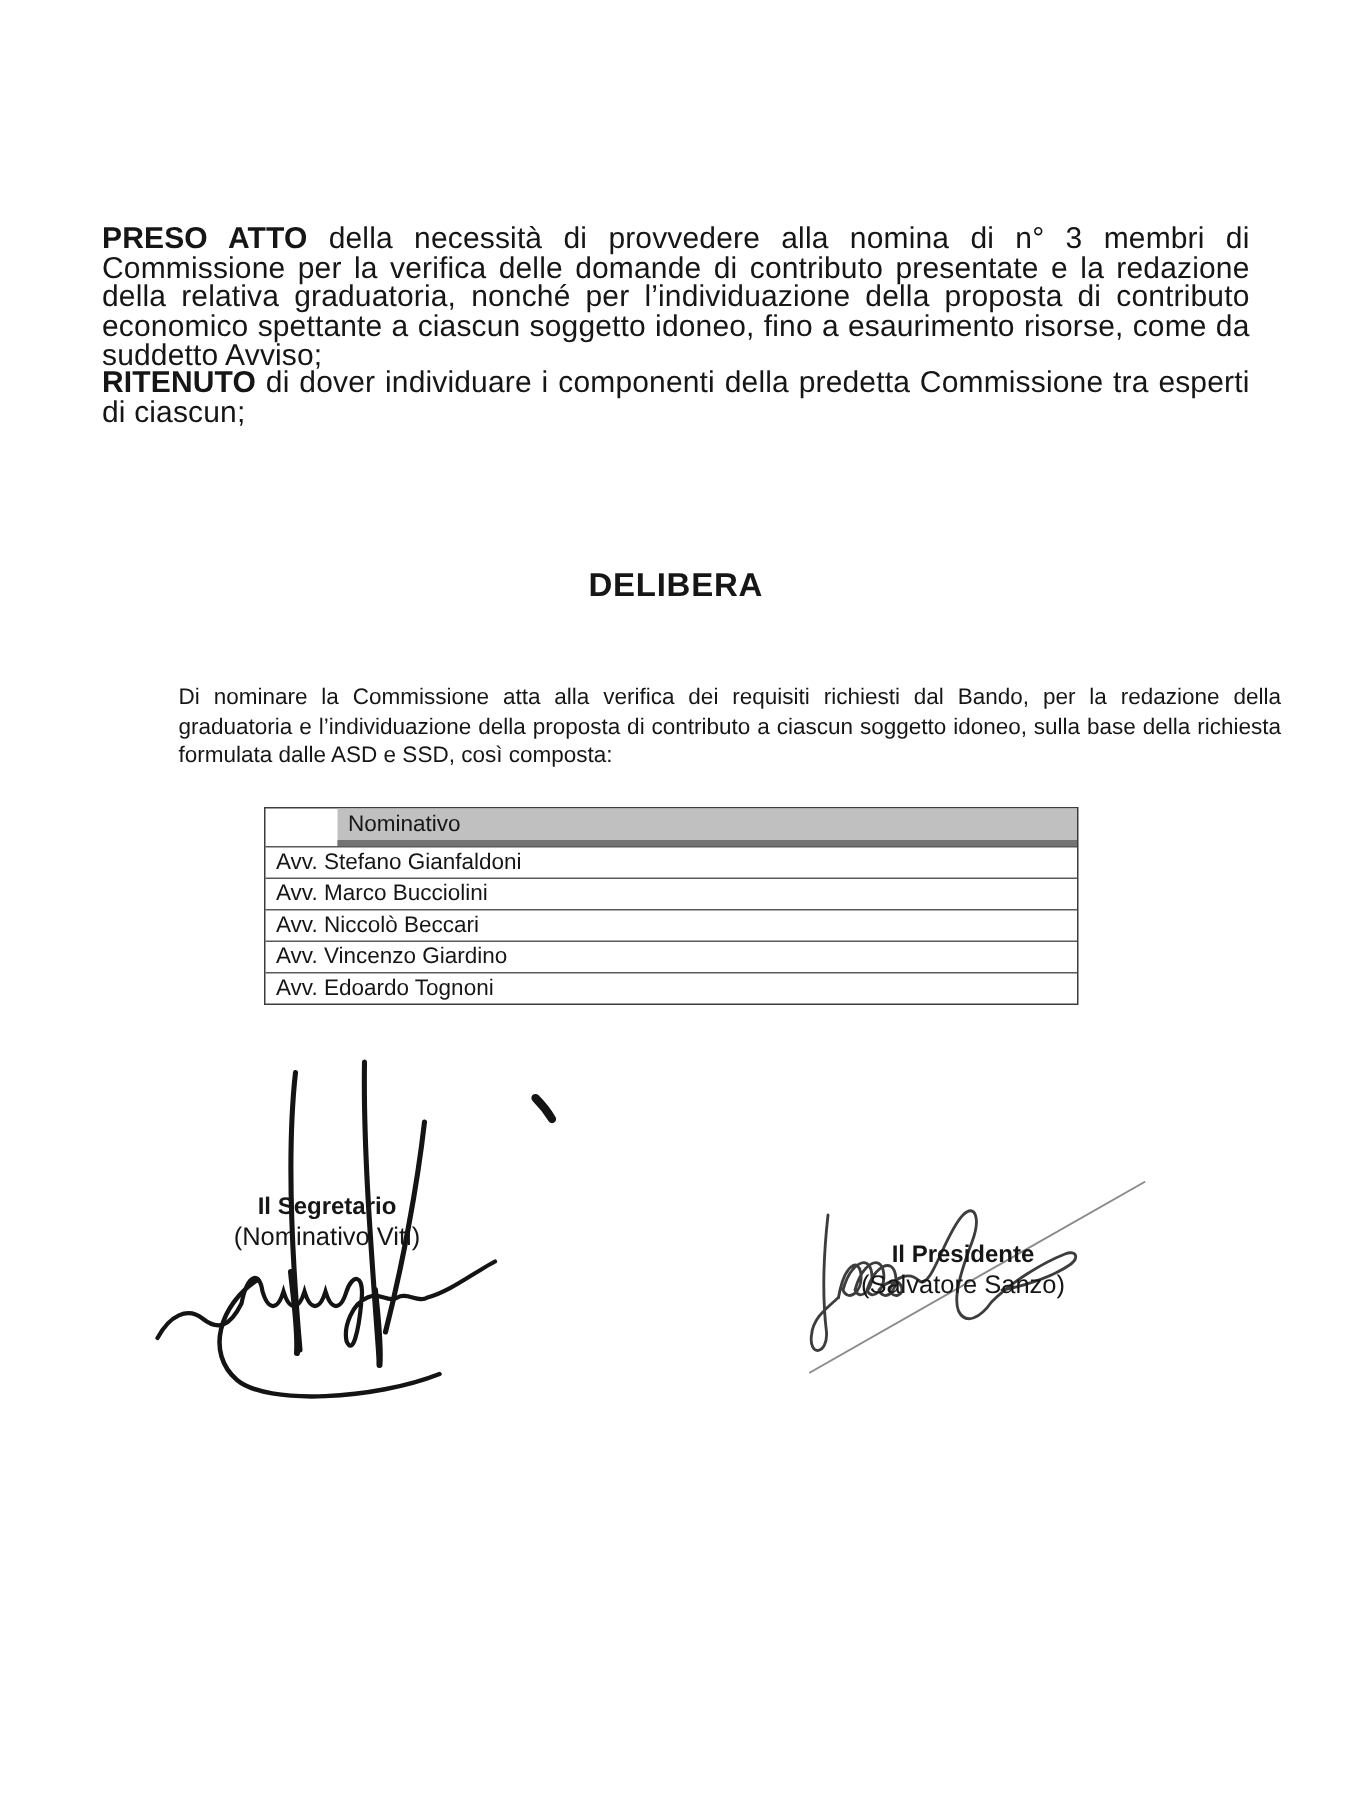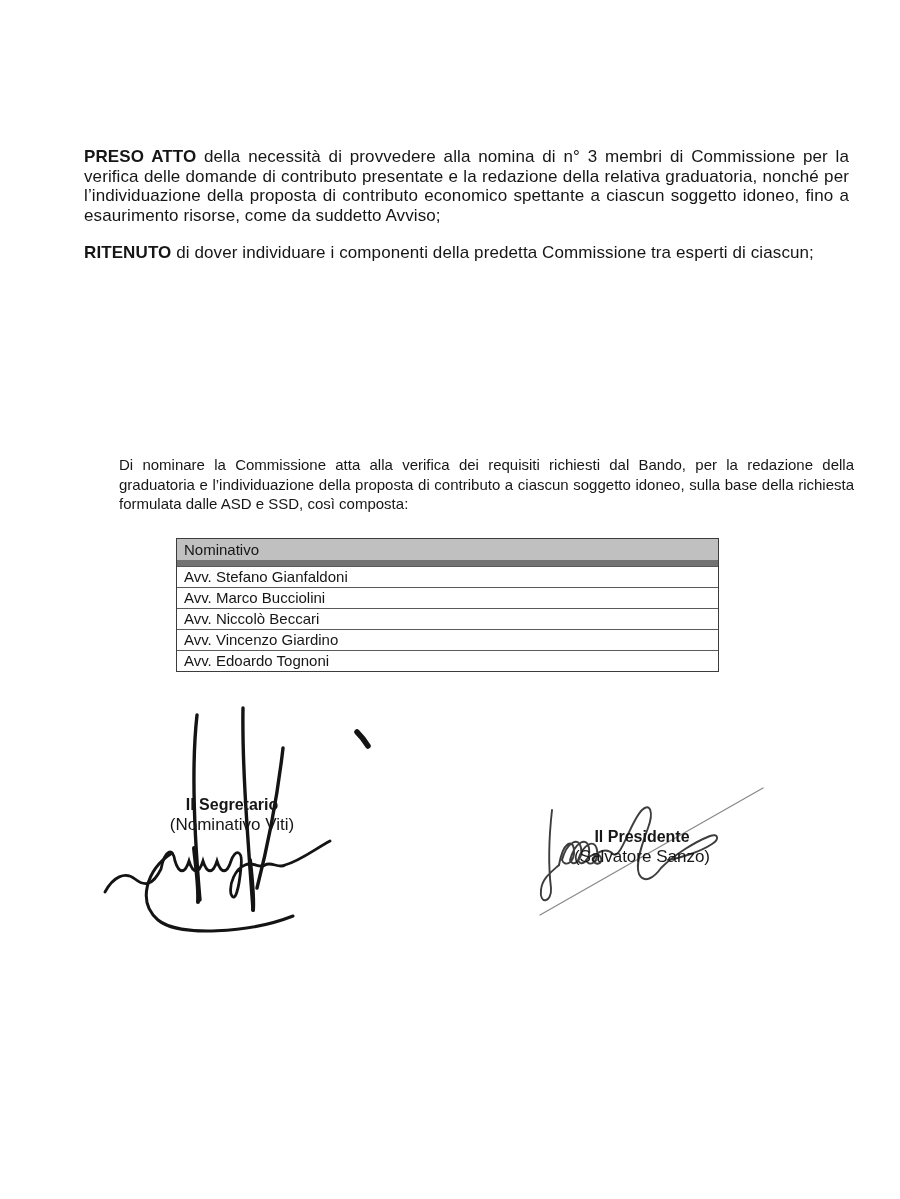--- a/index.html
+++ b/index.html
@@ -7,22 +7,22 @@
     position:relative;
     width:900px;height:1199px;
     margin:0 auto;
     background:#ffffff;
     font-family:"Liberation Sans","DejaVu Sans",sans-serif;
     color:#161616;
     overflow:hidden;
   }
   .para{
     position:absolute;
-    left:84px;width:765px;
-    font-size:17px;line-height:19.5px;
+    left:68px;width:765px;
+    font-size:20px;line-height:19.5px;
     text-align:justify;
     letter-spacing:0.1px;
   }
   .para .lead{font-weight:bold;}
   .para-1{top:130px;}
   .para-2{top:226px;}
   .para-3{top:263px;}
   .heading{
     position:absolute;
     top:377px;left:68px;width:765px;
@@ -49,47 +49,49 @@
     line-height:20px;
     padding-left:7px;
     border-top:1px solid #5a5a5a;
     white-space:nowrap;
     overflow:hidden;
   }
   .committee-table .cell:first-child{border-top:none;}
   .committee-table .head{
     height:21px;line-height:21px;
     background:#c0c0c0;
-    border-bottom:6px solid #737373;
+    border-bottom:4px solid #737373;
+    margin-left:48px;
   }
   .sig-label{
     position:absolute;
     width:220px;
     text-align:center;
     font-size:16px;
     line-height:20px;
   }
   .sig-label .role{font-weight:bold;display:block;}
   .sig-label .name{display:block;font-size:17px;}
-  .sig-left-label{top:795px;left:122px;}
+  .sig-left-label{top:795px;left:108px;}
   .sig-right-label{top:795px;left:532px;margin-top:32px;}
   .sig-svg{position:absolute;}
   .sig-svg-left{top:690px;left:90px;}
   .sig-svg-right{top:782px;left:528px;}
 </style>
 </head>
 <body>
 
 <div class="page">
 
   <p class="para para-1"><span class="lead">PRESO ATTO</span><span> della necessità di provvedere alla nomina di n° 3 membri di Commissione per la verifica delle domande di contributo presentate e la redazione della relativa graduatoria, nonché per l’individuazione della proposta di contributo economico spettante a ciascun soggetto idoneo, fino a esaurimento risorse, come da suddetto Avviso;</span></p>
 
   <p class="para para-2"><span class="lead">RITENUTO</span><span> di dover individuare i componenti della predetta Commissione tra esperti di ciascun;</span></p>
 
 
+  <div class="heading">DELIBERA</div>
 
   <p class="para-4">Di nominare la Commissione atta alla verifica dei requisiti richiesti dal Bando, per la redazione della graduatoria e l’individuazione della proposta di contributo a ciascun soggetto idoneo, sulla base della richiesta formulata dalle ASD e SSD, così composta:</p>
 
   <div class="committee-table">
     <div class="cell head">Nominativo</div>
     <div class="cell">Avv. Stefano Gianfaldoni</div>
     <div class="cell">Avv. Marco Bucciolini</div>
     <div class="cell">Avv. Niccolò Beccari</div>
     <div class="cell">Avv. Vincenzo Giardino</div>
     <div class="cell">Avv. Edoardo Tognoni</div>

